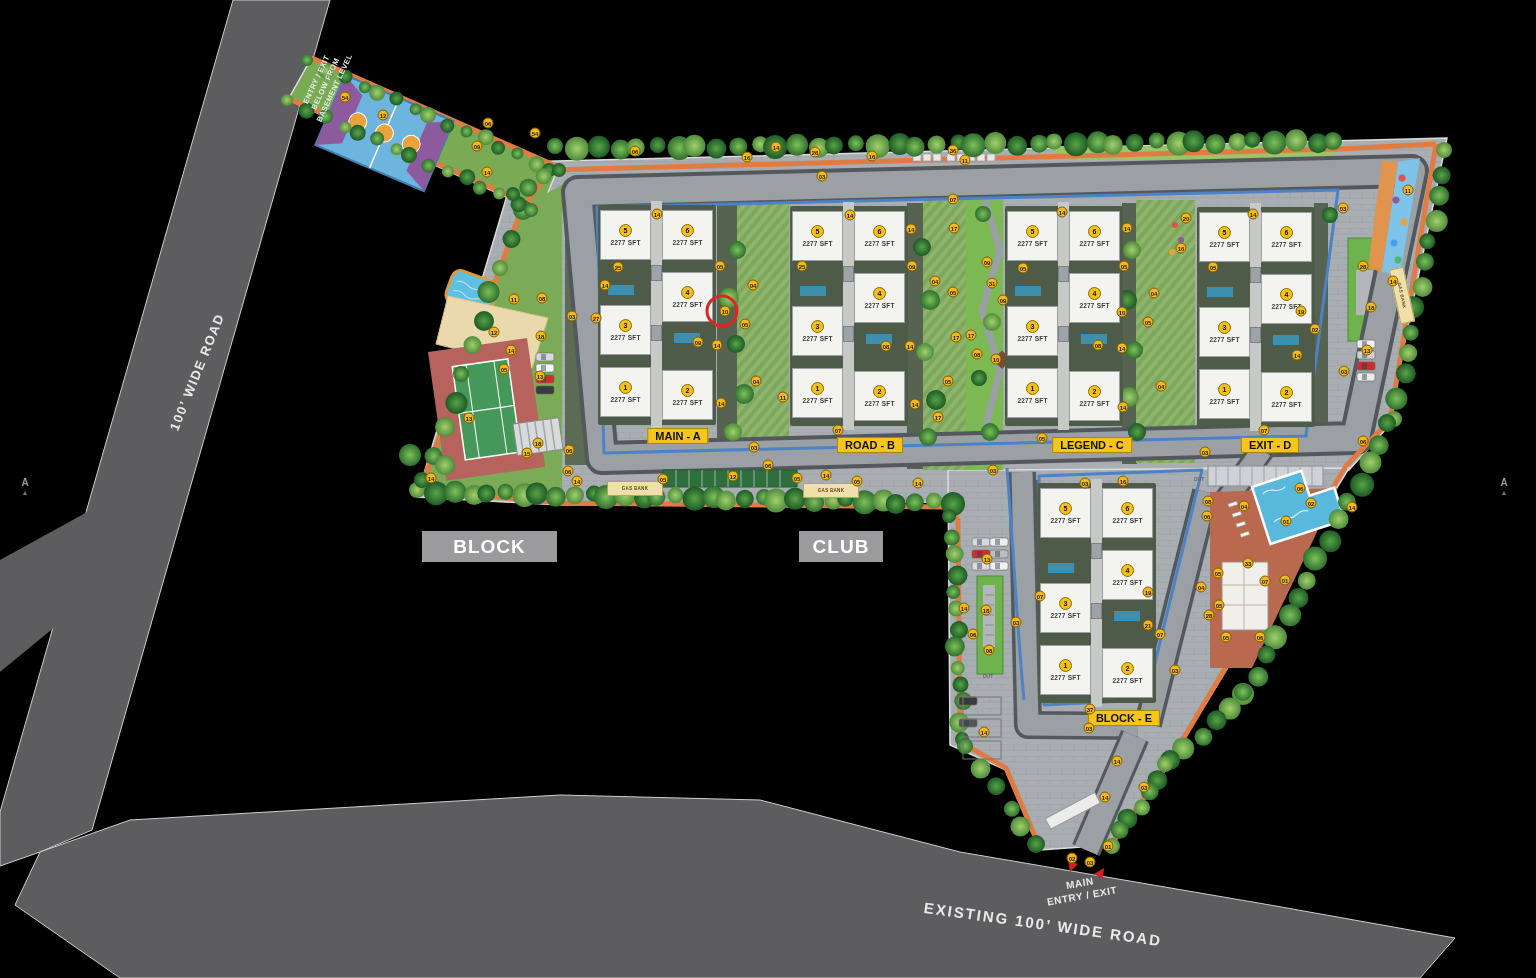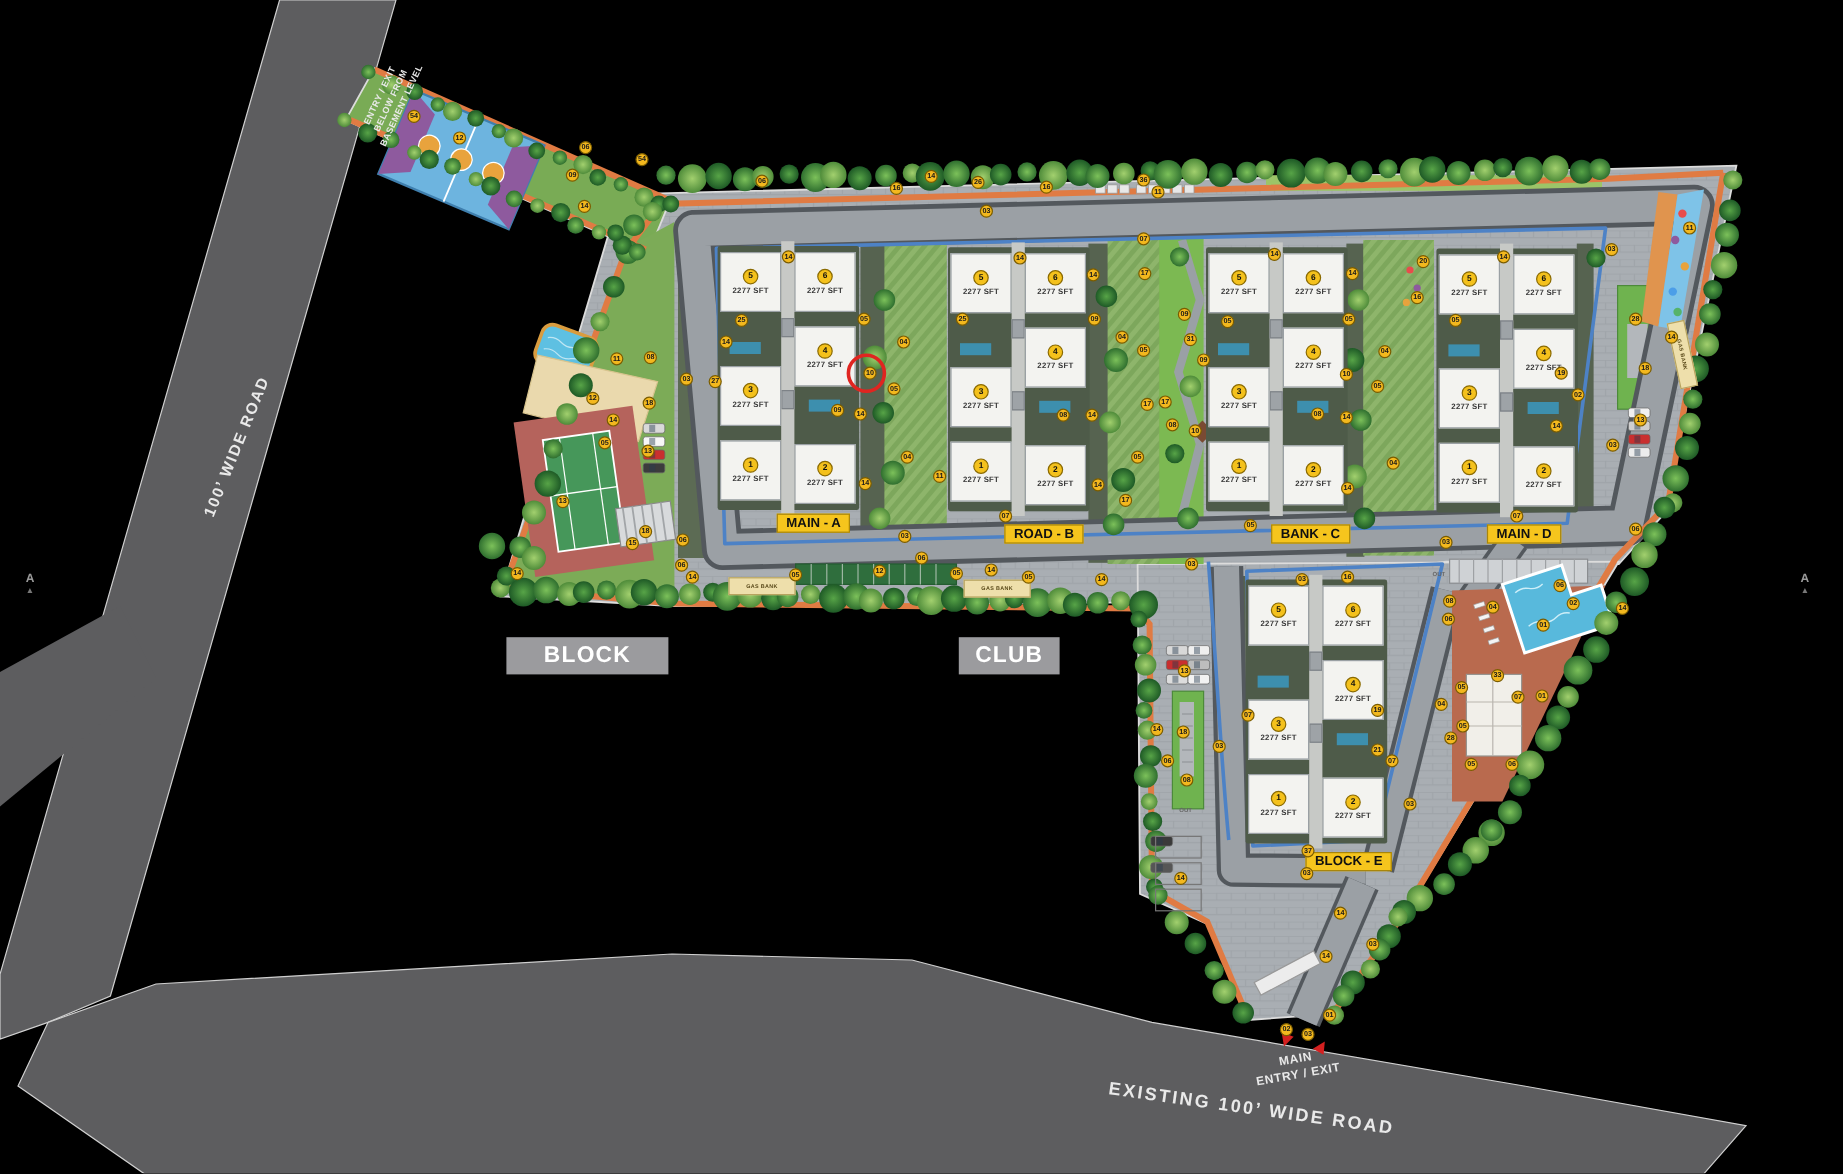--- a/index.html
+++ b/index.html
@@ -582,21 +582,21 @@
         </div>
         <div class="unit" style="left: 2px; top: 162px;">
           <span class="num">1</span>
           <span class="sft">2277 SFT</span>
         </div>
         <div class="unit" style="left: 64px; top: 165px;">
           <span class="num">2</span>
           <span class="sft">2277 SFT</span>
         </div>
       </div>
-      <div class="block-label" style="left: 1092px; top: 445px;">BANK - C</div>
+      <div class="block-label" style="left: 1092px; top: 445px;">LEGEND - C</div>
       <div class="block" style="left: 1197px; top: 207px;">
         <div class="corridor"></div>
         <div class="lift" style="top: 60px;"></div>
         <div class="lift" style="top: 120px;"></div>
         <div class="water" style="left: 10px; top: 80px;"></div>
         <div class="water" style="left: 76px; top: 128px;"></div>
         <div class="unit" style="left: 2px; top: 5px;">
           <span class="num">5</span>
           <span class="sft">2277 SFT</span>
         </div>
@@ -614,21 +614,21 @@
         </div>
         <div class="unit" style="left: 2px; top: 162px;">
           <span class="num">1</span>
           <span class="sft">2277 SFT</span>
         </div>
         <div class="unit" style="left: 64px; top: 165px;">
           <span class="num">2</span>
           <span class="sft">2277 SFT</span>
         </div>
       </div>
-      <div class="block-label" style="left: 1270px; top: 445px;">MAIN - D</div>
+      <div class="block-label" style="left: 1270px; top: 445px;">EXIT - D</div>
       <div class="block" style="left: 1038px; top: 483px;">
         <div class="corridor"></div>
         <div class="lift" style="top: 60px;"></div>
         <div class="lift" style="top: 120px;"></div>
         <div class="water" style="left: 10px; top: 80px;"></div>
         <div class="water" style="left: 76px; top: 128px;"></div>
         <div class="unit" style="left: 2px; top: 5px;">
           <span class="num">5</span>
           <span class="sft">2277 SFT</span>
         </div>

